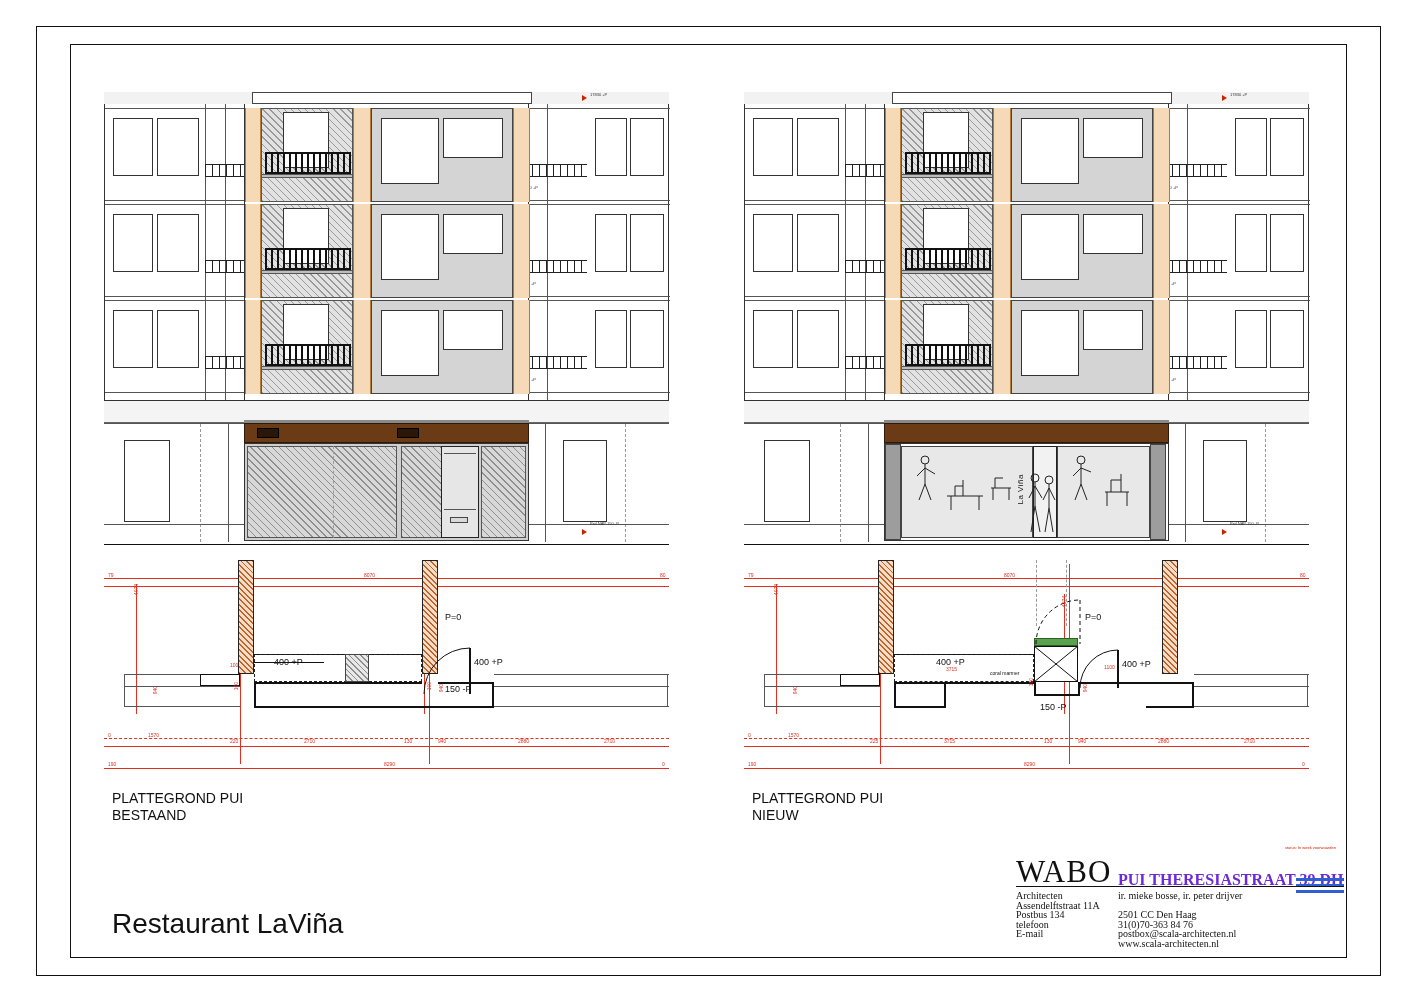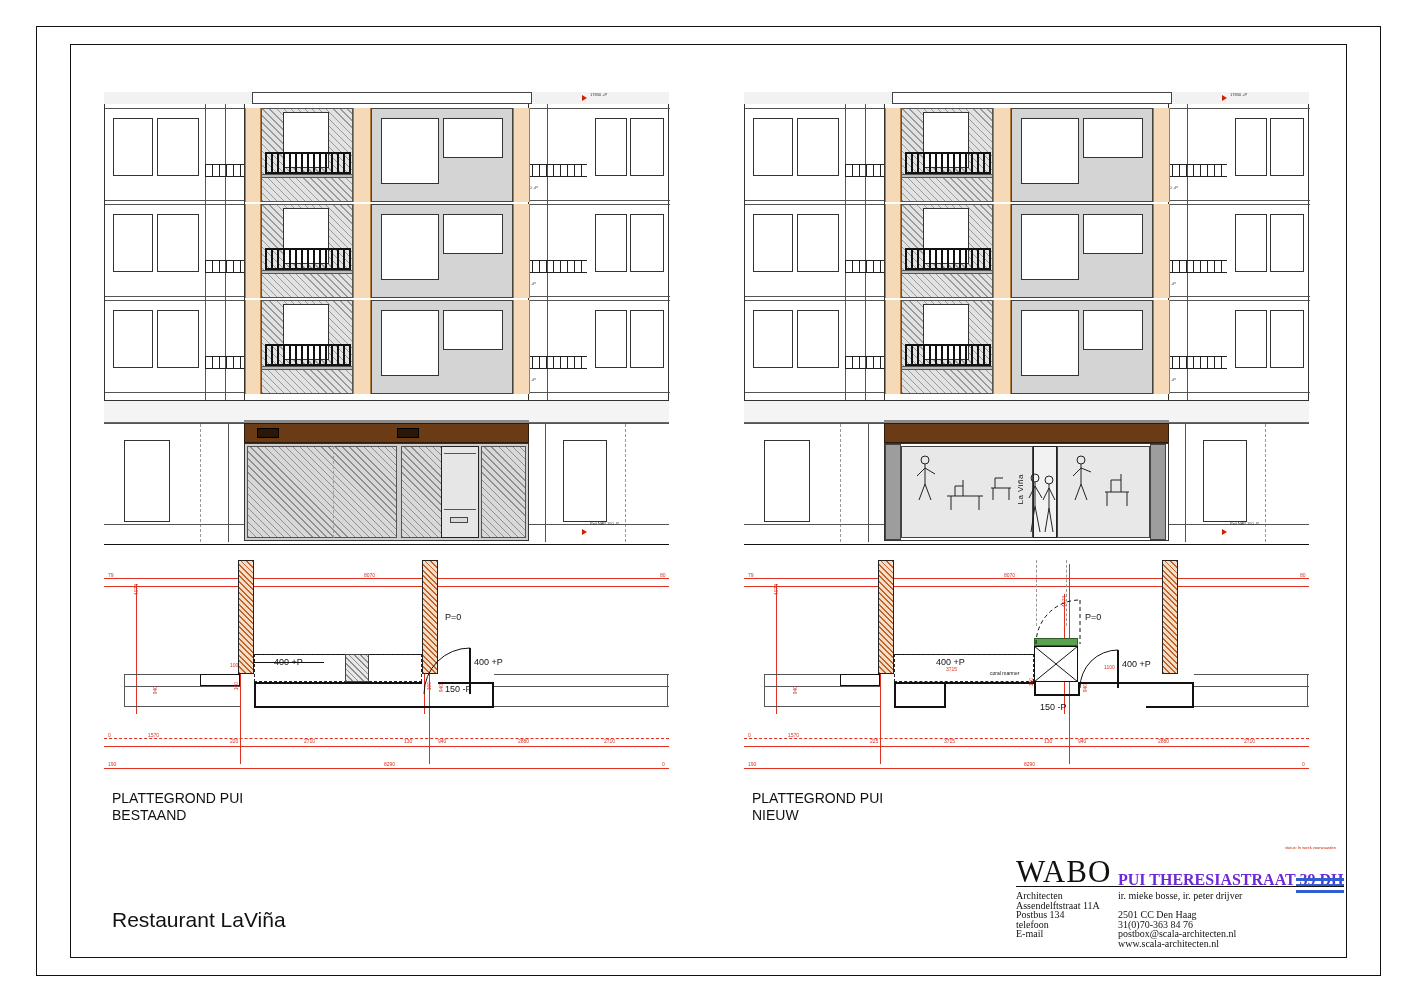--- a/index.html
+++ b/index.html
@@ -280,21 +280,21 @@
     line-height: 17px;
     color: #111;
     white-space: pre-line;
   }
   .cap.l { left: 112px; top: 790px; }
   .cap.r { left: 752px; top: 790px; }
 
   .proj-name {
     position: absolute;
     left: 112px; top: 908px;
-    font-size: 21px;
+    font-size: 28px;
     color: #111;
   }
 
   
   .tb {
     position: absolute;
     left: 1013px; top: 845px;
     width: 332px; height: 110px;
   }
   .tb-logo {

